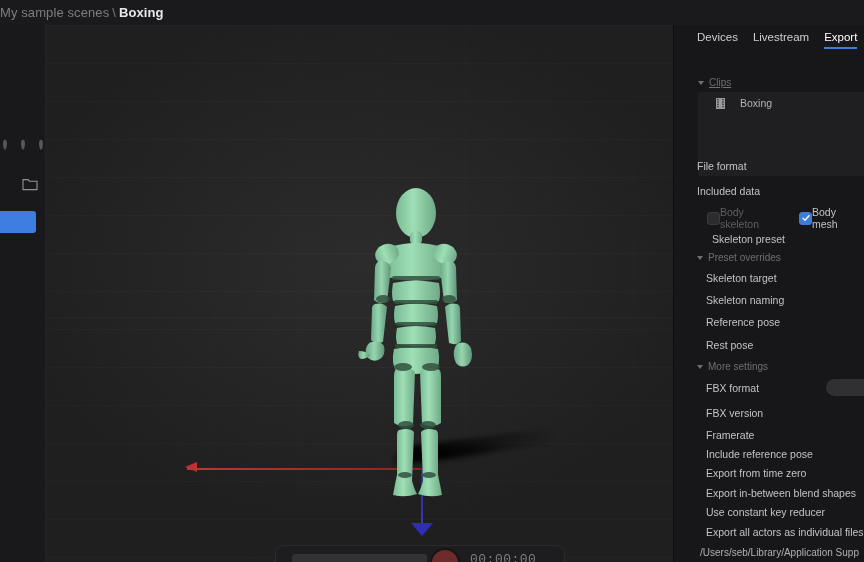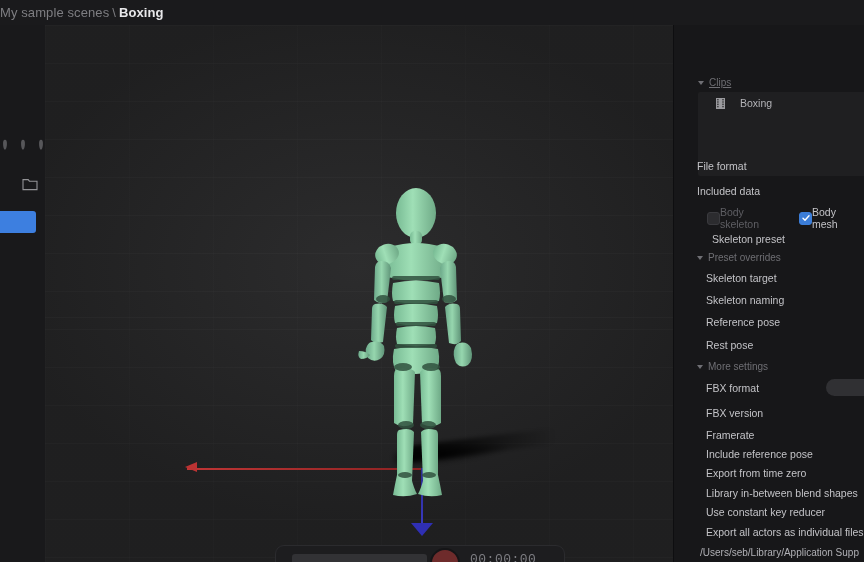--- a/index.html
+++ b/index.html
@@ -312,20 +312,25 @@
           <ellipse cx="383" cy="400" rx="8" ry="4"></ellipse>
           <ellipse cx="360" cy="450" rx="7" ry="3"></ellipse>
           <ellipse cx="384" cy="450" rx="7" ry="3"></ellipse>
         </g>
       </svg>
     </div>
   </div>
 
   <div class="panel">
 
+    <div class="panel-tabs">
+      <div class="ptab">Devices</div>
+      <div class="ptab">Livestream</div>
+      <div class="ptab active">Export</div>
+    </div>
 
     <div class="section-head clips-head">
       <span class="caret"></span>
       <span>Clips</span>
     </div>
 
     <div class="clips-box">
       <div class="clip-row">
         <svg class="film-icon" viewBox="0 0 9 11">
           <rect x="0" y="0" width="9" height="11" fill="#9a9a9e"></rect>
@@ -376,21 +381,21 @@
   </div>
 
   <div class="field-label sub" style="left:706px; top:382px;">FBX format</div>
   <div class="fbx-pill"></div>
   <div class="fbx-pill-txt">AS</div>
 
   <div class="field-label sub" style="left:706px; top:407px;">FBX version</div>
   <div class="field-label sub" style="left:706px; top:429px;">Framerate</div>
   <div class="field-label sub" style="left:706px; top:448px;">Include reference pose</div>
   <div class="field-label sub" style="left:706px; top:467px;">Export from time zero</div>
-  <div class="field-label sub" style="left:706px; top:487px;">Library in-between blend shapes</div>
+  <div class="field-label sub" style="left:706px; top:487px;">Export in-between blend shapes</div>
   <div class="field-label sub" style="left:706px; top:506px;">Use constant key reducer</div>
   <div class="field-label sub" style="left:706px; top:526px;">Export all actors as individual files</div>
   <div class="field-label path" style="left:700px; top:547px;">/Users/seb/Library/Application Supp</div>
 
   <div class="bottombar"></div>
   <div class="bb-field"></div>
   <div class="rec-btn"></div>
   <div class="timecode">00:00:00</div>
 
 </div>

